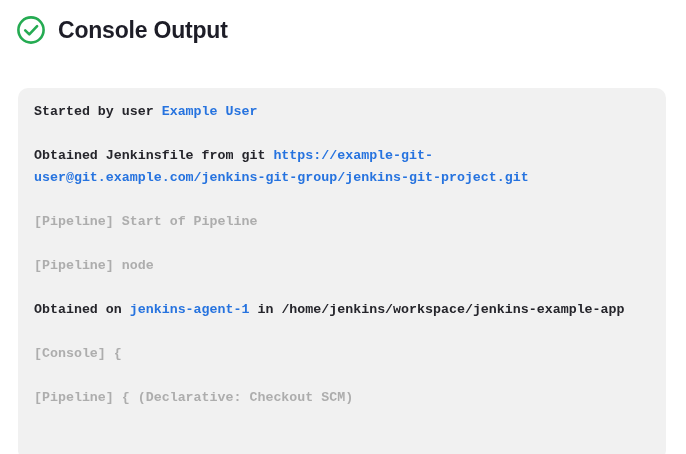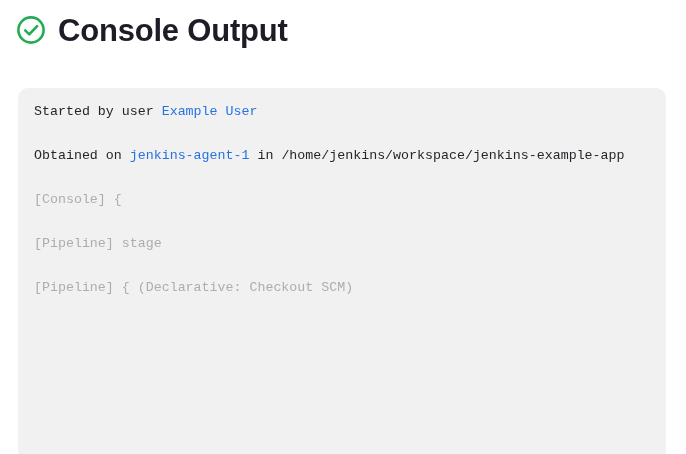--- a/index.html
+++ b/index.html
@@ -35,21 +35,21 @@
 
   .status-icon {
     width: 30px;
     height: 30px;
     flex: 0 0 30px;
     display: block;
   }
 
   .page-title {
     font-family: "Liberation Sans", sans-serif;
-    font-size: 31px;
+    font-size: 23px;
     font-weight: bold;
     color: #1d1d27;
     letter-spacing: -0.2px;
     line-height: 1;
     white-space: nowrap;
   }
 
   
   .console-panel {
     position: absolute;
@@ -69,20 +69,21 @@
     font-size: 13.3px;
     line-height: 22px;
     color: #25252b;
     white-space: pre-wrap;
     word-break: break-word;
   }
 
   .log-line {
     display: block;
     min-height: 22px;
+    font-weight: bold;
   }
 
   .log-line.muted {
     color: #adadad;
   }
 
   .tok-link {
     color: #2673df;
   }
 
@@ -100,23 +101,25 @@
       <svg class="status-icon" viewBox="0 0 30 30" xmlns="http://www.w3.org/2000/svg" aria-hidden="true">
         <circle cx="15" cy="15" r="12.6" fill="none" stroke="#25ab52" stroke-width="2.6"></circle>
         <path d="M9.2 15.4 L13.3 19.4 L21.1 11.1" fill="none" stroke="#25ab52" stroke-width="2.6" stroke-linecap="round" stroke-linejoin="round"></path>
       </svg>
     </span>
     <div class="page-title">Console Output</div>
   </div>
 
   <div class="console-panel">
     <div class="console-log" id="console-log"><span class="log-line"><span class="tok-plain">Started by user </span><span class="tok-link">Example User</span></span>
+<span class="log-line"><span class="tok-plain">Obtained Jenkinsfile from git </span><span class="tok-link">https://example-git-user@git.example.com/jenkins-git-group/jenkins-git-project.git</span></span>
+<span class="log-line muted"><span class="tok-plain">[Pipeline] Start of Pipeline</span></span>
+<span class="log-line muted"><span class="tok-plain">[Pipeline] node</span></span>
 <span class="log-line"><span class="tok-plain">Obtained on </span><span class="tok-link">jenkins-agent-1</span><span class="tok-plain"> in /home/jenkins/workspace/jenkins-example-app</span></span>
 <span class="log-line muted"><span class="tok-plain">[Console] {</span></span>
-<span class="log-line muted"><span class="tok-plain">[Pipeline] stage</span></span>
 <span class="log-line muted"><span class="tok-plain">[Pipeline] { (Declarative: Checkout SCM)</span></span>
 
 
 
 
 
 
 </div>
   </div>
 

